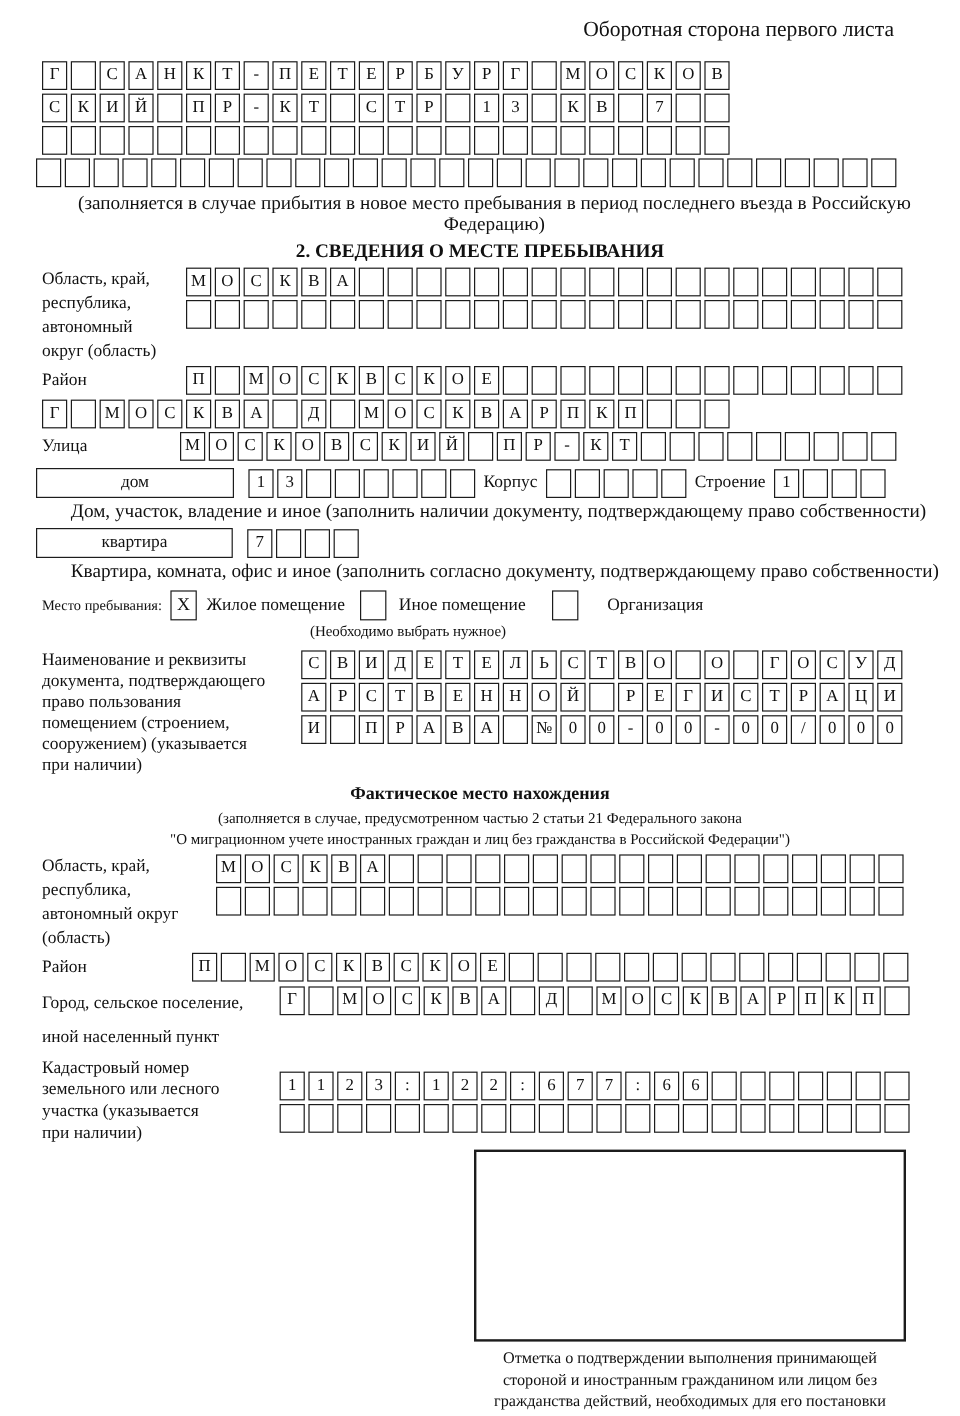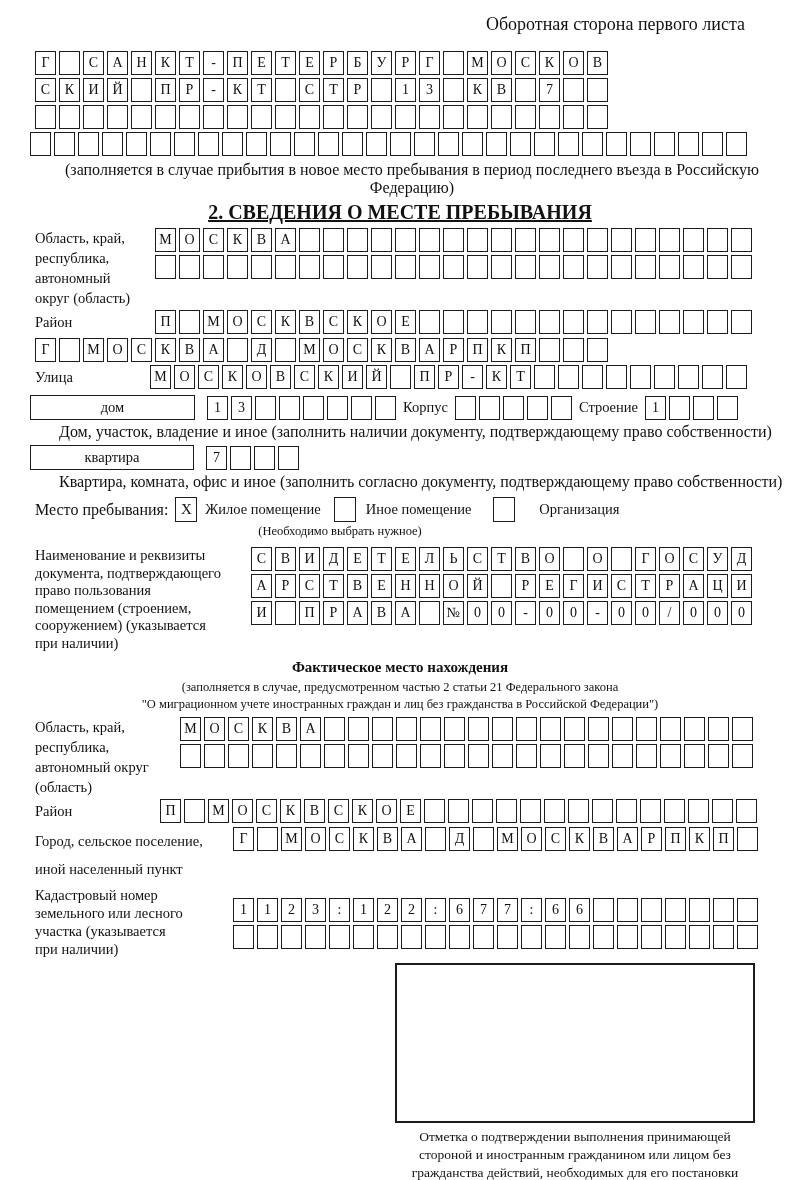--- a/index.html
+++ b/index.html
@@ -49,38 +49,37 @@
   .caption{
     font-size:16px;
     white-space:pre-line;
     padding-left:24px;
   }
   .caption-center{text-align:center;margin-top:5px;}
   .caption-left{margin-left:35px;margin-top:3px;}
   .section-title{
     text-align:center;
     font-weight:bold;
-    font-size:20px;
+    font-size:16px;
     margin-top:4px;
-    text-decoration:underline;
   }
   .mt2{margin-top:2px;} .mt3{margin-top:3px;} .mt4{margin-top:4px;} .mt6{margin-top:6px;} .mt8{margin-top:8px;}
   .mt16{margin-top:16px;}
   .wide-box{
     height:25px;
     border:1.7px solid #1c1c1c;
     box-sizing:border-box;
     display:flex;align-items:center;justify-content:center;
     font-size:14.5px;
     flex-shrink:0;
   }
   .w165{width:165px;} .w200{width:164px;}
   .gap12{margin-left:12px;}
   .inline-label{font-size:14.5px;margin:0 7px;white-space:nowrap;}
-  .stay-label{font-size:16px;margin-right:7px;white-space:nowrap;}
+  .stay-label{font-size:12px;margin-right:7px;white-space:nowrap;}
   .opt-label{font-size:14.5px;white-space:nowrap;}
   .checkbox{
     width:22px;height:25px;
     border:1.7px solid #1c1c1c;
     box-sizing:border-box;
     display:inline-flex;align-items:center;justify-content:center;
     font-size:15px;
     flex-shrink:0;
   }
   .stay-note{

